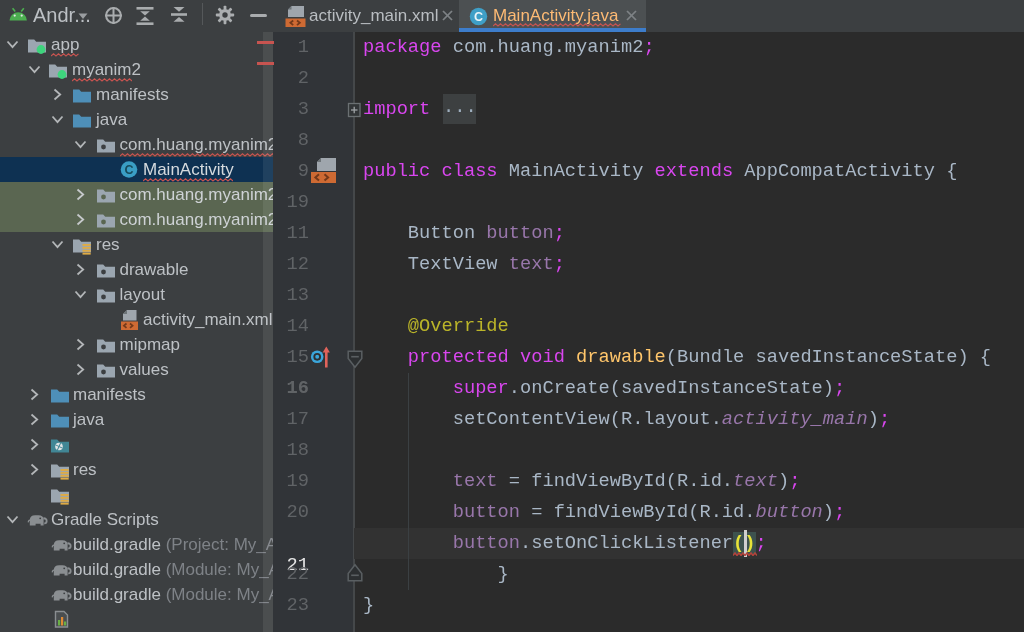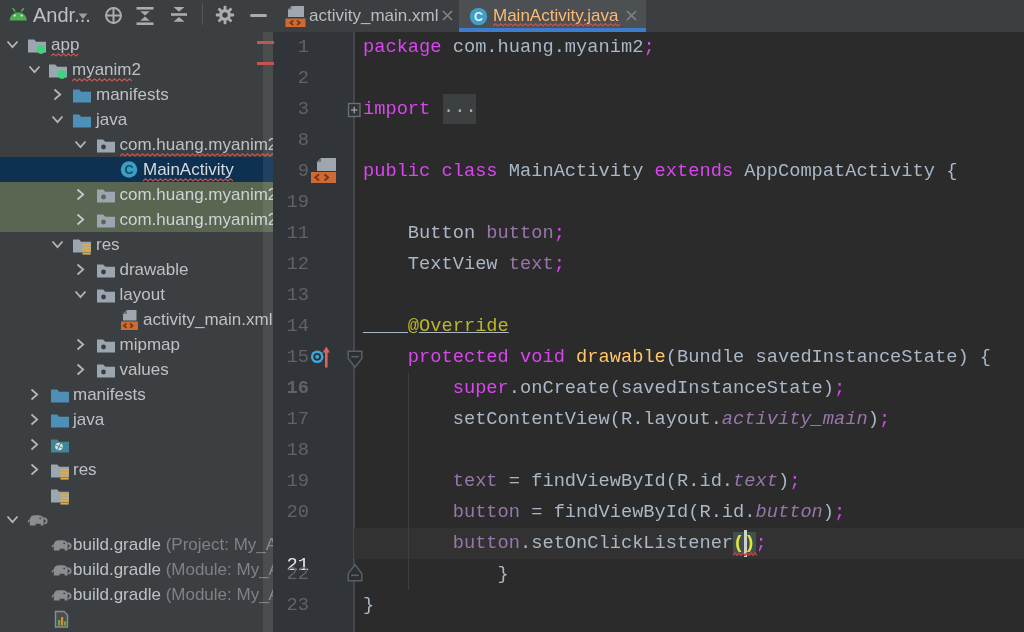--- a/index.html
+++ b/index.html
@@ -56,21 +56,21 @@
 <div class="ln" style="top:550px;color:#e5e5e5;">21</div>
 <div class="ln" style="top:558.5px;">22</div>
 <div class="ln" style="top:589.5px;">23</div>
 
 <div class="cl" style="top:31.5px;"><span class="k">package</span> com.huang.myanim2<span class="k">;</span></div>
 <div class="cl" style="top:93.5px;"><span class="k">import</span></div>
 <div class="ab" style="left:443px;top:93.5px;width:32.5px;height:30px;background:#3d4041;font-family:'Liberation Mono',monospace;font-size:18.7px;line-height:27px;color:#9fafbf;text-align:center;">...</div>
 <div class="cl" style="top:155.5px;"><span class="k">public class</span> MainActivity <span class="k">extends</span> AppCompatActivity {</div>
 <div class="cl" style="top:217.5px;">    Button <span class="f">button</span><span class="k">;</span></div>
 <div class="cl" style="top:248.5px;">    TextView <span class="f">text</span><span class="k">;</span></div>
-<div class="cl" style="top:310.5px;text-decoration:underline;"><span class="a">    @Override</span></div>
+<div class="cl" style="top:310.5px;"><span class="a">    @Override</span></div>
 <div class="cl" style="top:341.5px;">    <span class="k">protected void</span> <span class="m">drawable</span>(Bundle savedInstanceState) {</div>
 <div class="cl" style="top:372.5px;">        <span class="k">super</span>.onCreate(savedInstanceState)<span class="k">;</span></div>
 <div class="cl" style="top:403.5px;">        setContentView(R.layout.<span class="fi">activity_main</span>)<span class="k">;</span></div>
 <div class="cl" style="top:465.5px;">        <span class="f">text</span> = findViewById(R.id.<span class="fi">text</span>)<span class="k">;</span></div>
 <div class="cl" style="top:496.5px;">        <span class="f">button</span> = findViewById(R.id.<span class="fi">button</span>)<span class="k">;</span></div>
 <div class="cl" style="top:527.5px;">        <span class="f">button</span>.setOnClickListener<span style="background:#3d524e;color:#e8e338;font-weight:bold;">()</span><span class="k">;</span></div>
 <div class="cl" style="top:558.5px;">            }</div>
 <div class="cl" style="top:589.5px;">}</div>
 
 <div class="ab" style="left:743.8px;top:529.5px;width:3px;height:27.5px;background:#cfcfcf;"></div>
@@ -298,20 +298,21 @@
 
   <svg class="ab" style="left:6px;top:481px;" width="13" height="13">
       <polyline points="1.5,3.5 6.5,9.2 11.5,3.5" fill="none" stroke="#b3b6b8" stroke-width="1.8"></polyline>
     </svg>
   <svg class="ab" style="left:27px;top:477px;" width="22" height="21">
       <path d="M2.8 16.5 v-5.3 q0 -5 5.4 -5 h3.4 q4.4 0 5 3.6 v6.7 h-3 v-1.8 h-5 v1.8 z" fill="#8a8e91"></path>
       <path d="M16.4 9.3 q3.6 0.2 3.2 3.2 q-0.3 2.1 -2.3 1.7" stroke="#8a8e91" stroke-width="1.9" fill="none"></path>
       <path d="M3 11.2 q-1.9 0.2 -1.6 2.1" stroke="#8a8e91" stroke-width="1.3" fill="none"></path>
       <circle cx="13.2" cy="9.3" r="0.9" fill="#3c3f41"></circle>
     </svg>
+  <div class="rt" style="left:51px;top:475px;">Gradle Scripts</div>
 
   <svg class="ab" style="left:51px;top:502px;" width="22" height="21">
       <path d="M2.8 16.5 v-5.3 q0 -5 5.4 -5 h3.4 q4.4 0 5 3.6 v6.7 h-3 v-1.8 h-5 v1.8 z" fill="#8a8e91"></path>
       <path d="M16.4 9.3 q3.6 0.2 3.2 3.2 q-0.3 2.1 -2.3 1.7" stroke="#8a8e91" stroke-width="1.9" fill="none"></path>
       <path d="M3 11.2 q-1.9 0.2 -1.6 2.1" stroke="#8a8e91" stroke-width="1.3" fill="none"></path>
       <circle cx="13.2" cy="9.3" r="0.9" fill="#3c3f41"></circle>
     </svg>
   <div class="rt" style="left:73px;top:500px;">build.gradle <span class="gray">(Project: My_Anim2)</span></div>
 
   <svg class="ab" style="left:51px;top:527px;" width="22" height="21">

